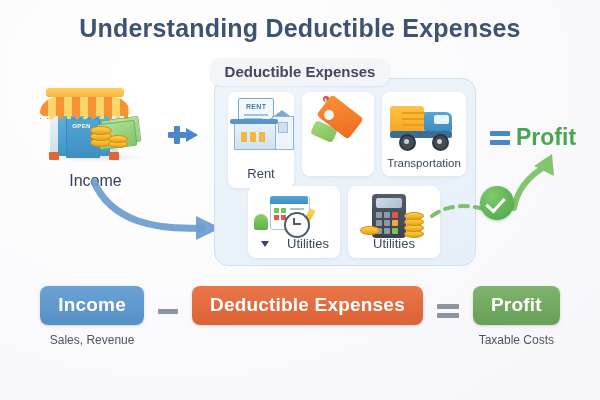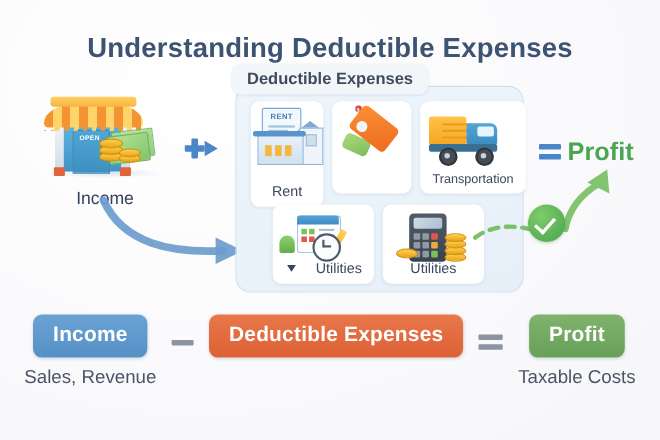--- a/index.html
+++ b/index.html
@@ -24,21 +24,20 @@
   
   .title {
     position: absolute;
     left: 0; top: 14px;
     width: 600px;
     text-align: center;
     font-size: 25px;
     font-weight: bold;
     color: #3d5372;
     letter-spacing: 0.2px;
-    margin-top: 16px;
   }
 
   
   .income-block {
     position: absolute;
     left: 28px; top: 82px;
     width: 135px;
     text-align: center;
   }
   .store-icon {
@@ -212,21 +211,21 @@
     left: 13px; bottom: 11px;
     width: 0; height: 0;
     border-left: 4px solid transparent;
     border-right: 4px solid transparent;
     border-top: 6px solid #36445c;
   }
 
   
   #card-rent   { left: 228px; top: 92px;  width: 66px; height: 96px; }
   #card-supp   { left: 302px; top: 92px;  width: 72px; height: 84px; }
-  #card-trans  { left: 382px; top: 92px;  width: 84px; height: 84px; padding-left: 12px; }
+  #card-trans  { left: 382px; top: 92px;  width: 84px; height: 84px; }
   #card-util1  { left: 248px; top: 186px; width: 92px; height: 72px; }
   #card-util2  { left: 348px; top: 186px; width: 92px; height: 72px; }
 
   .icon-wrap {
     position: absolute;
     left: 0; top: 6px;
     width: 100%; height: 52px;
   }
 
   
@@ -435,21 +434,21 @@
     font-weight: bold;
     letter-spacing: .2px;
     box-shadow: 0 1px 3px rgba(70,90,120,.22);
     white-space: nowrap;
   }
   .pill.blue   { background: linear-gradient(180deg,#6aa2d4,#5590c6); }
   .pill.orange { background: linear-gradient(180deg,#e8774a,#dd6135); }
   .pill.green  { background: linear-gradient(180deg,#7fb36e,#68a058); }
   .f-cap {
     margin-top: 8px;
-    font-size: 17px;
+    font-size: 12px;
     color: #4b5565;
     white-space: nowrap;
   }
   .op-eq { position: relative; width: 22px; height: 16px; margin-top: 18px; }
   .op-eq span{
     position:absolute; left:0; width:22px; height:5px;
     background:#8b94a0; border-radius:1px;
   }
   .op-eq span:nth-child(1){ top:0; }
   .op-eq span:nth-child(2){ top:9px; }

